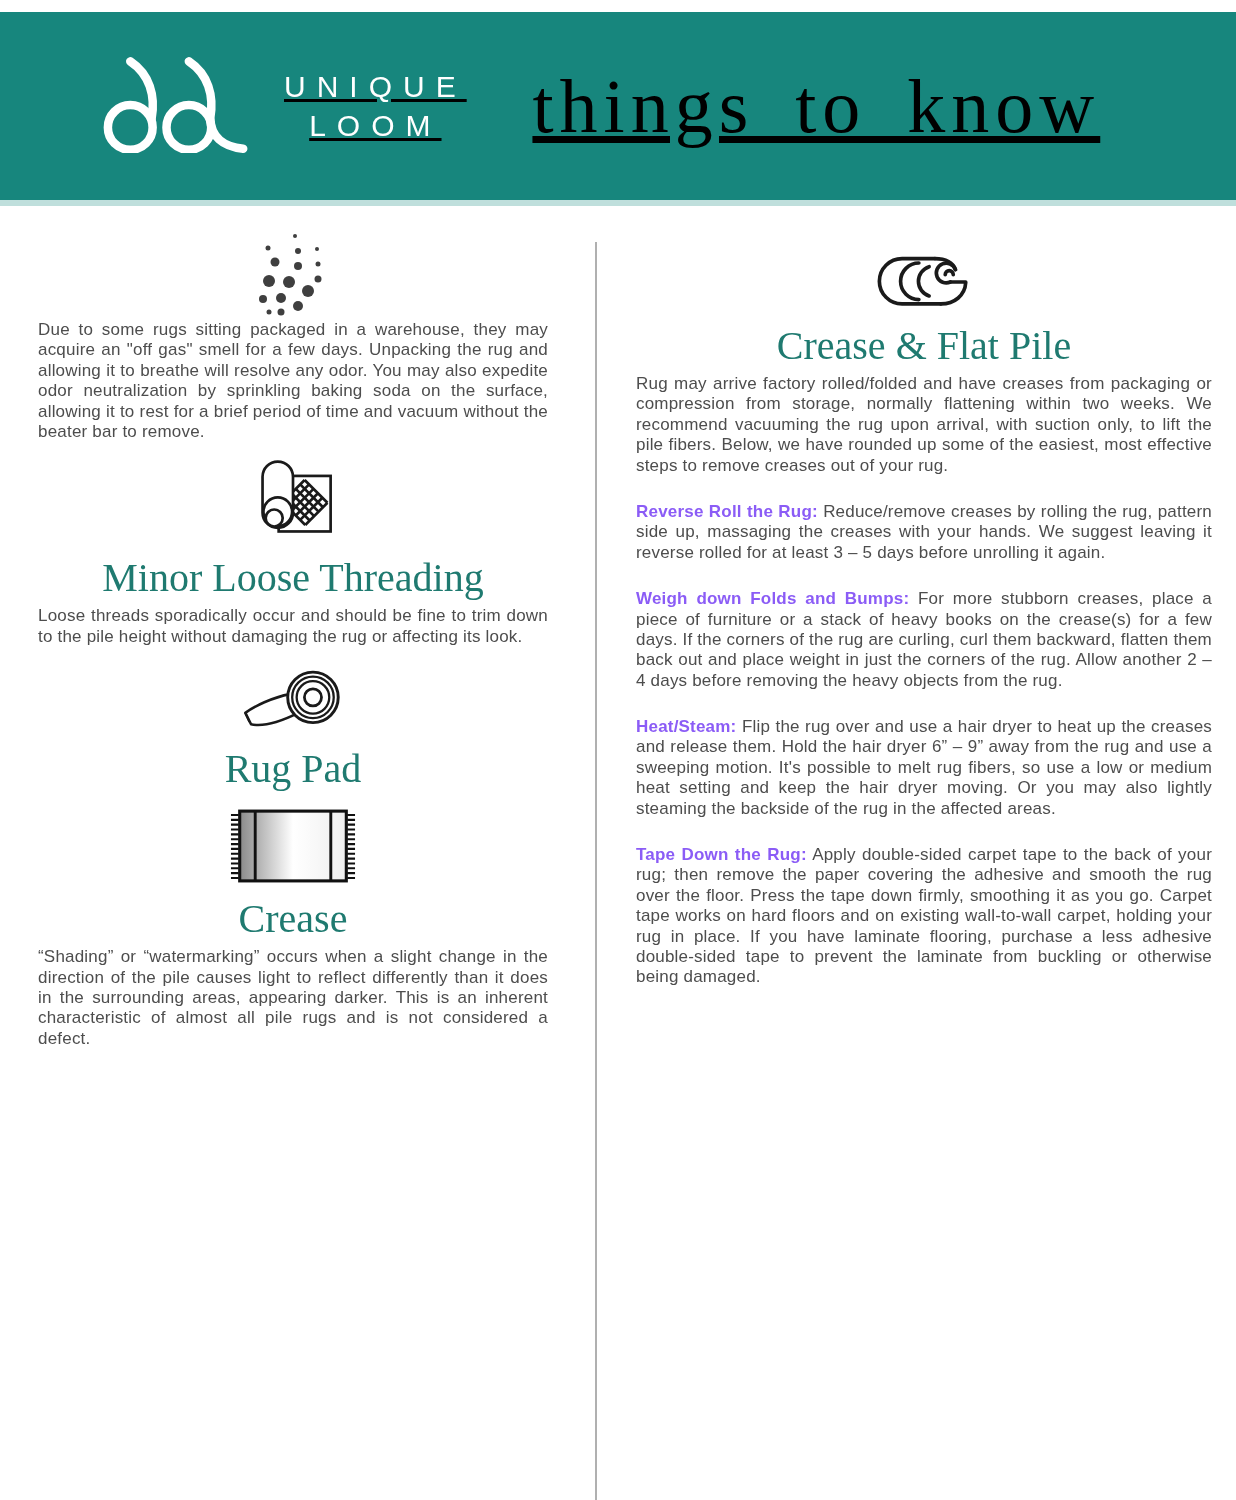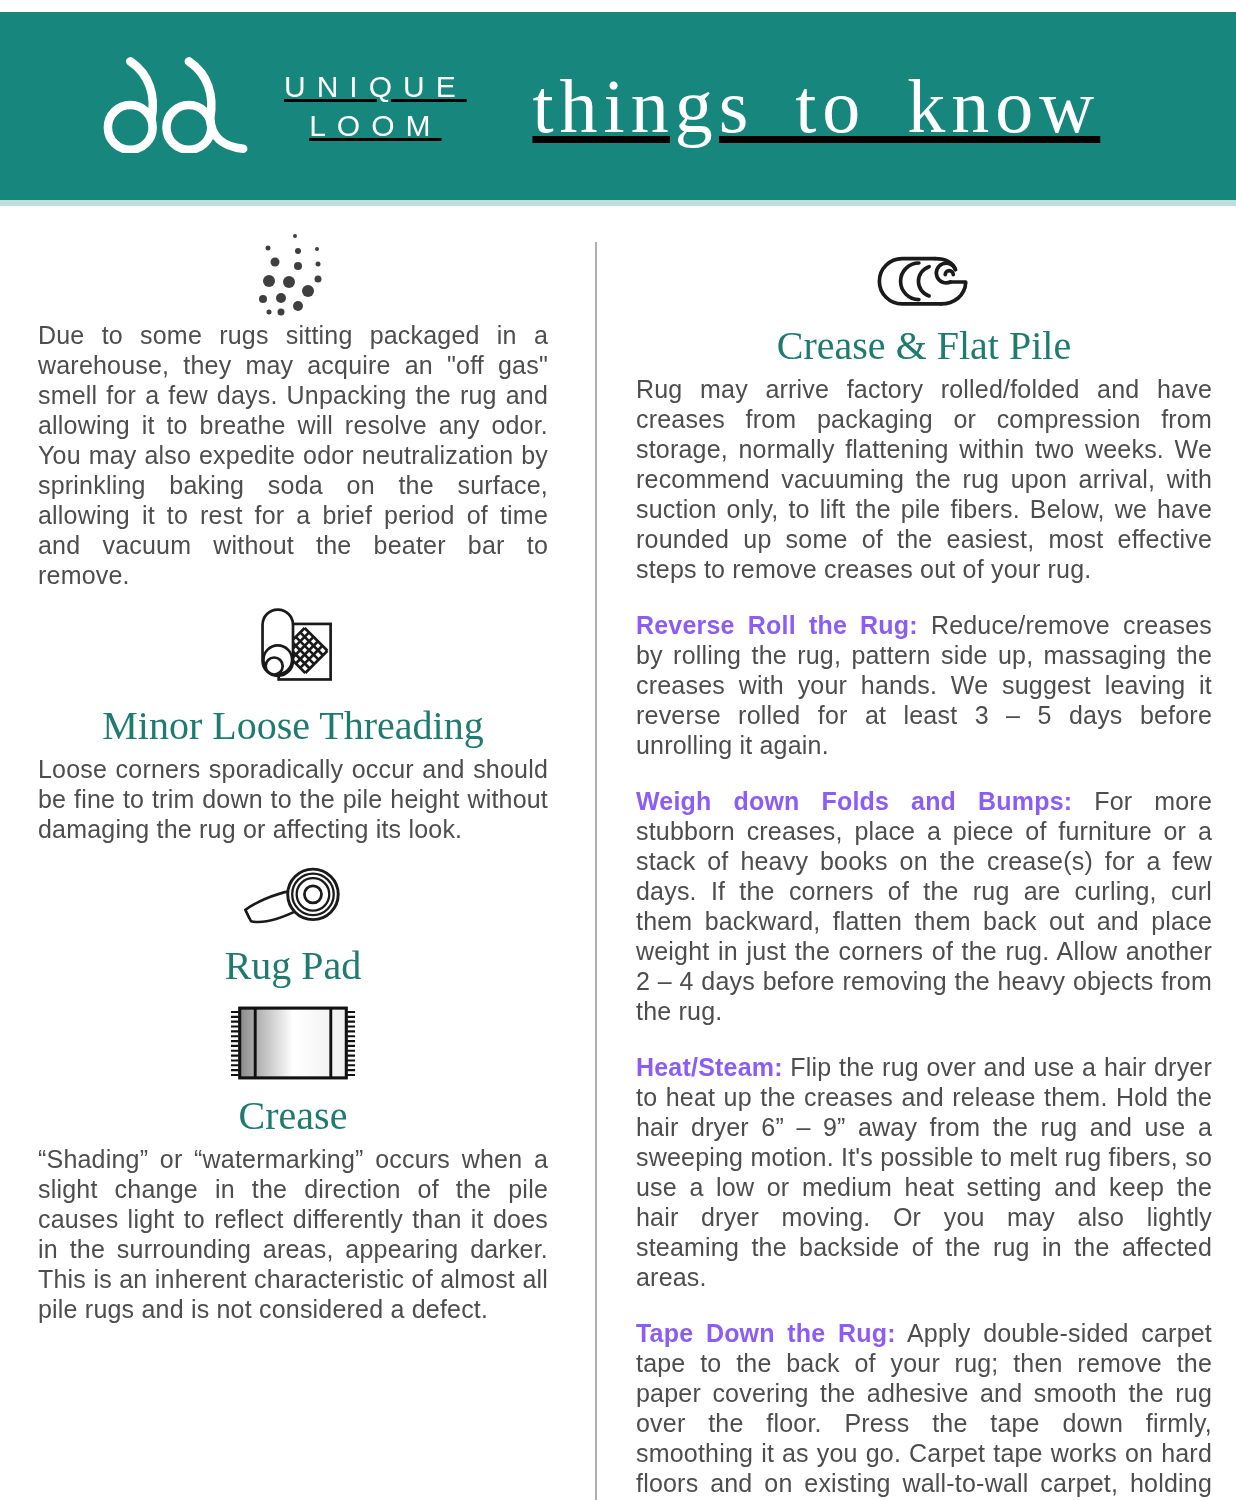--- a/index.html
+++ b/index.html
@@ -16,36 +16,36 @@
   }
   .header-strip { height:6px; background:#bfdfdc; }
   .logo-group { display:flex; align-items:center; gap:34px; }
   .brand-text {
     color:#ffffff; font-size:30px; letter-spacing:11px; line-height:1.3;
     text-align:center; font-weight:400;
   }
   .page-title {
     flex:1; text-align:center; padding-right:70px;
     font-family:"Liberation Serif","DejaVu Serif",serif;
-    color:#ffffff; font-size:76px; letter-spacing:6px; word-spacing:16px;
+    color:#000000; font-size:76px; letter-spacing:6px; word-spacing:16px;
     font-weight:400;
   }
   
   .content { position:relative; height:1306px; }
   .divider { position:absolute; left:595px; top:36px; bottom:0; width:2px; background:#b0b0b0; }
   .col-left  { position:absolute; left:38px;  top:0; width:510px; }
   .col-right { position:absolute; left:636px; top:0; width:576px; }
   .icon-wrap { text-align:center; }
   .sec-heading {
     font-family:"Liberation Serif","DejaVu Serif",serif;
     color:#1f7a70; font-size:40px; font-weight:400; text-align:center;
     margin:8px 0 6px 0; line-height:1.1;
   }
   .body-text {
-    color:#4d4d4d; font-size:25px; line-height:1.2; text-align:justify;
+    color:#4d4d4d; font-size:17px; line-height:1.2; text-align:justify;
     margin:0; letter-spacing:0.2px;
   }
   .section { margin-bottom:16px; }
   .sec1-icon { margin-top:22px; }
   .tip { margin:0 0 26px 0; }
   .tip-label { font-weight:bold; color:#8b5cf6; }
   .intro { margin-bottom:26px; }
   .crease-icon-wrap { margin-top:46px; }
   svg .stroke { fill:none; stroke:#1a1a1a; stroke-linecap:round; stroke-linejoin:round; }
 </style>
@@ -114,21 +114,21 @@
             <g transform="rotate(45 59 50)" stroke="#1a1a1a" stroke-width="3">
               <path d="M41 32h36M41 39h36M41 46h36M41 53h36M41 60h36M41 67h36"></path>
               <path d="M41 32v35M48 32v35M55 32v35M62 32v35M69 32v35M77 32v35"></path>
             </g>
             <rect x="12" y="4" width="34" height="74" rx="17" fill="#ffffff" stroke="#1a1a1a" stroke-width="3"></rect>
             <circle cx="29" cy="60" r="16" fill="#ffffff" stroke="#1a1a1a" stroke-width="3"></circle>
             <circle cx="25" cy="67" r="9.5" fill="#ffffff" stroke="#1a1a1a" stroke-width="3"></circle>
           </svg>
         </div>
         <div class="sec-heading">Minor Loose Threading</div>
-        <p class="body-text">Loose corners sporadically occur and should be fine to trim down to the pile height without damaging the rug or affecting its look.</p>
+        <p class="body-text">Loose threads sporadically occur and should be fine to trim down to the pile height without damaging the rug or affecting its look.</p>
       </div>
 
       <div class="section">
         <div class="icon-wrap">
           <svg width="110" height="72" viewBox="0 0 135 88">
             <path d="M 64,38 C 42,42 20,53 9,61 L 16,75 C 34,79 58,69 74,61 Z" fill="#ffffff" stroke="#1a1a1a" stroke-width="3.2" stroke-linejoin="round"></path>
             <path d="M 9,61 L 14,72" fill="none" stroke="#1a1a1a" stroke-width="2.5"></path>
             <circle cx="92" cy="42" r="31" fill="#ffffff" stroke="#1a1a1a" stroke-width="3.6"></circle>
             <circle cx="92" cy="42" r="25.5" fill="none" stroke="#1a1a1a" stroke-width="2.8"></circle>
             <circle cx="92" cy="42" r="20" fill="none" stroke="#1a1a1a" stroke-width="2.8"></circle>

